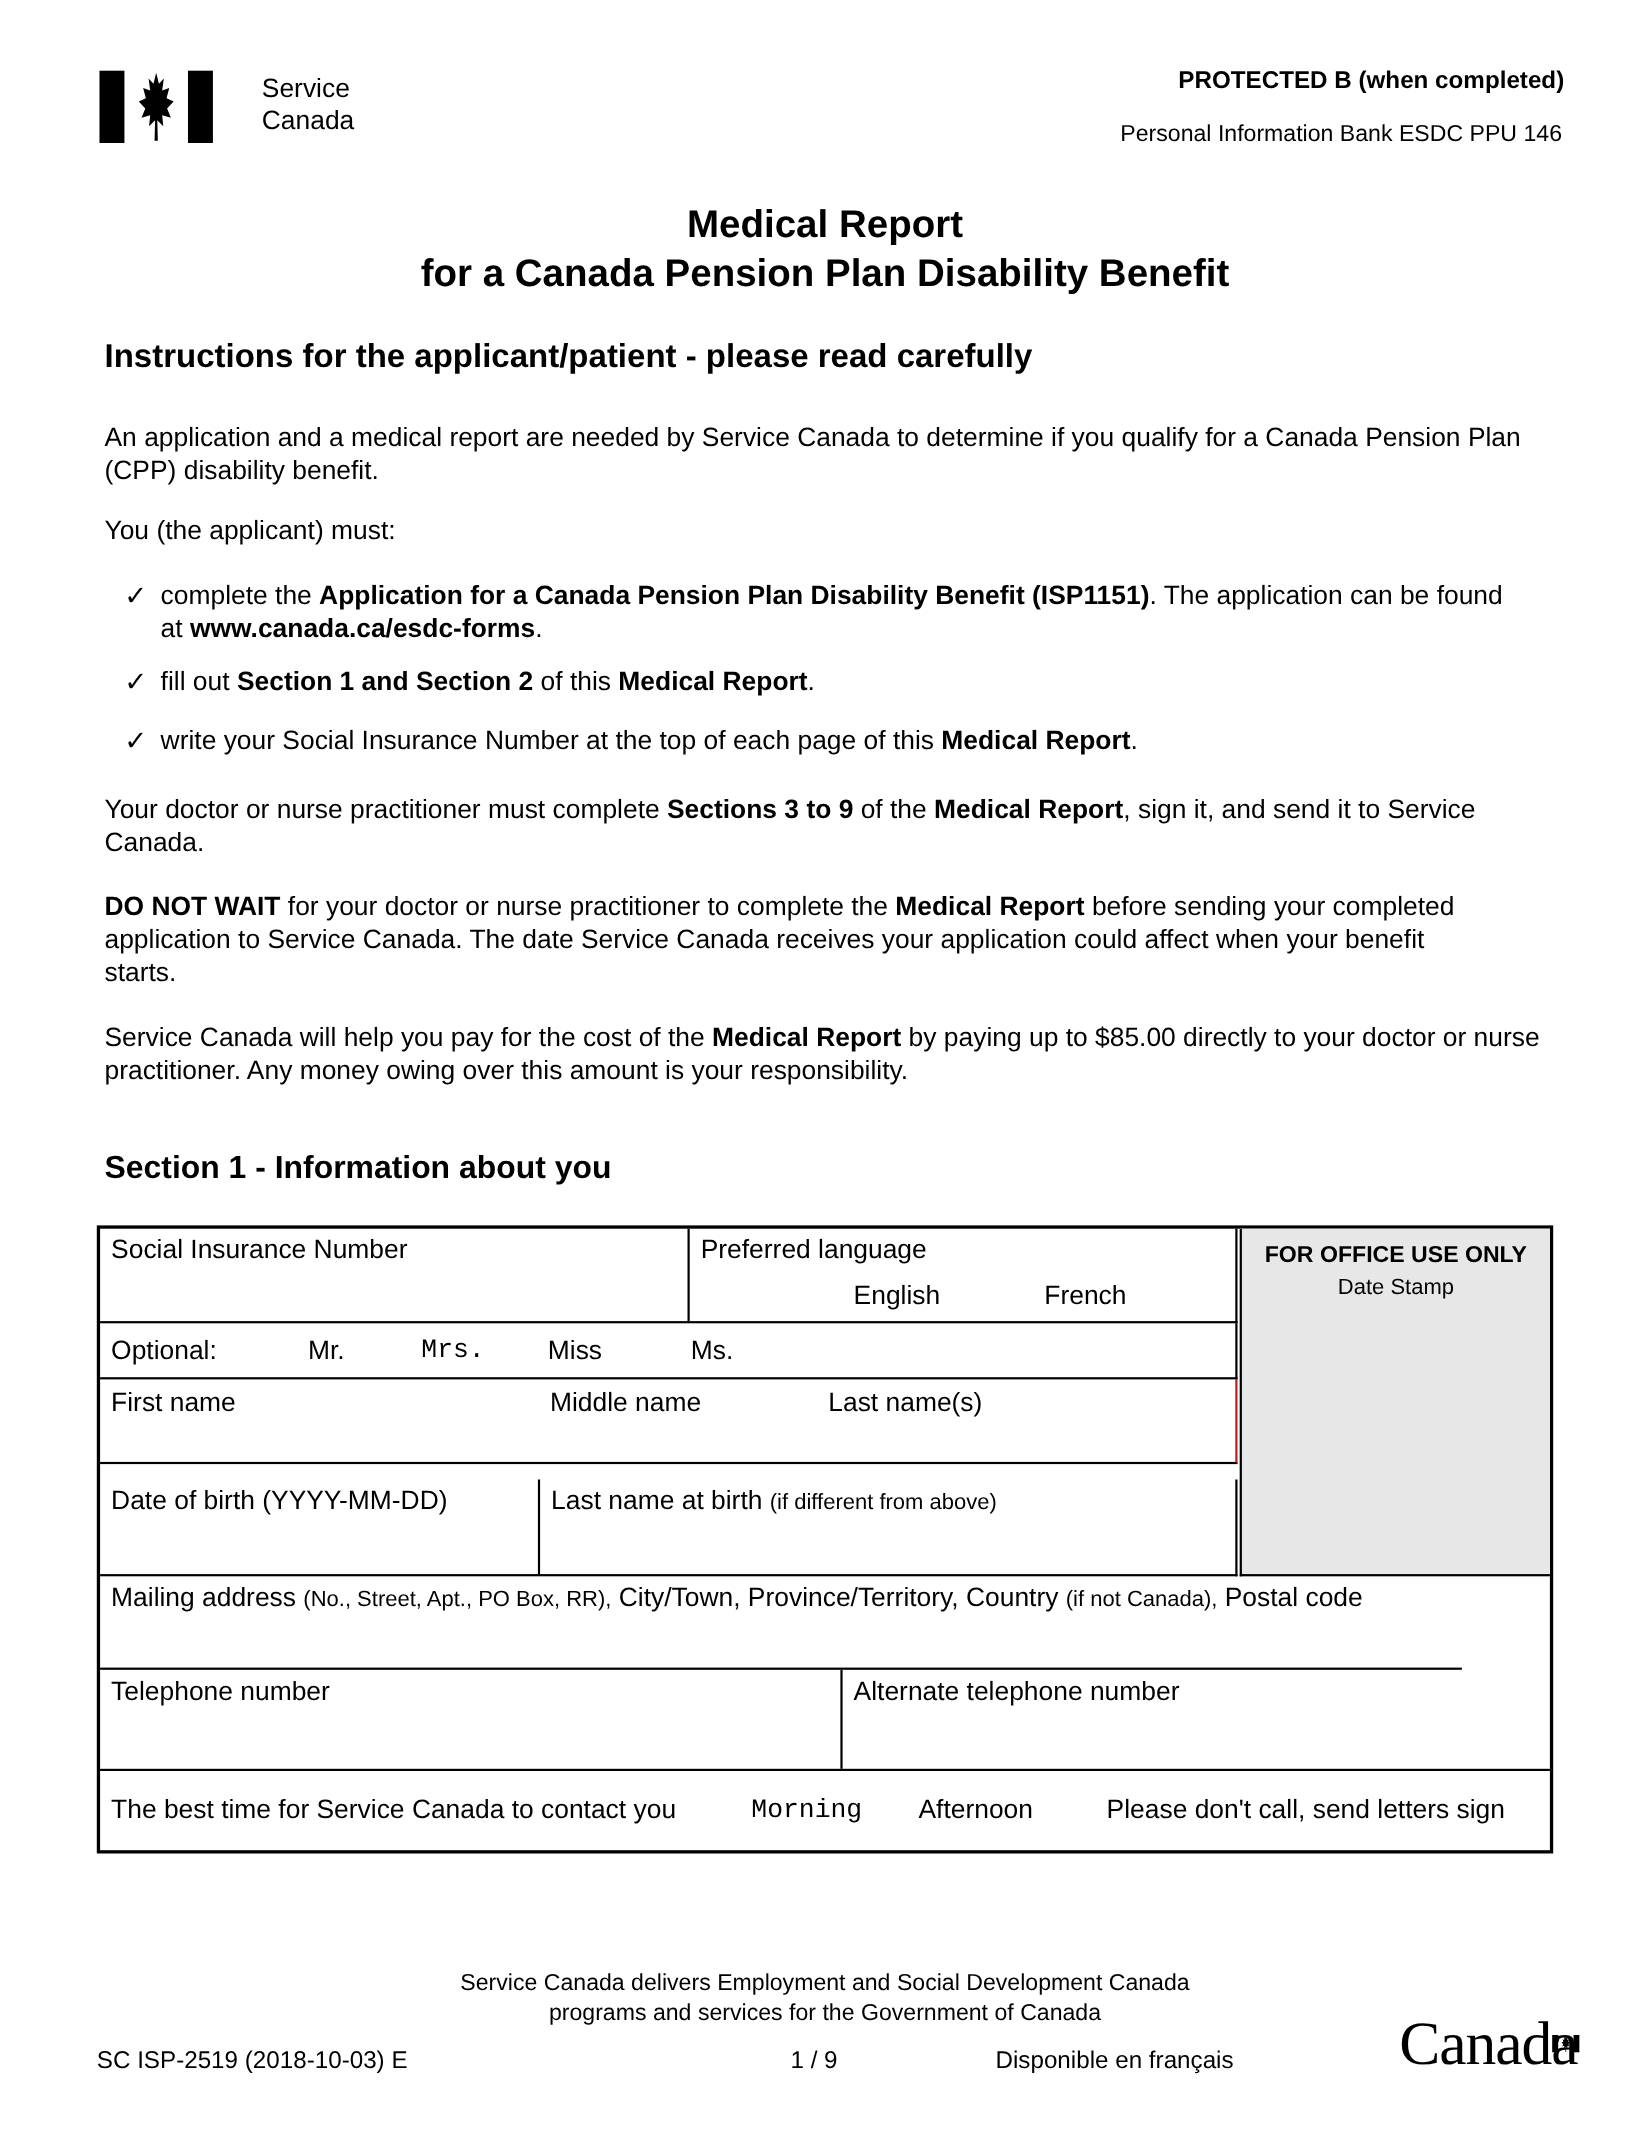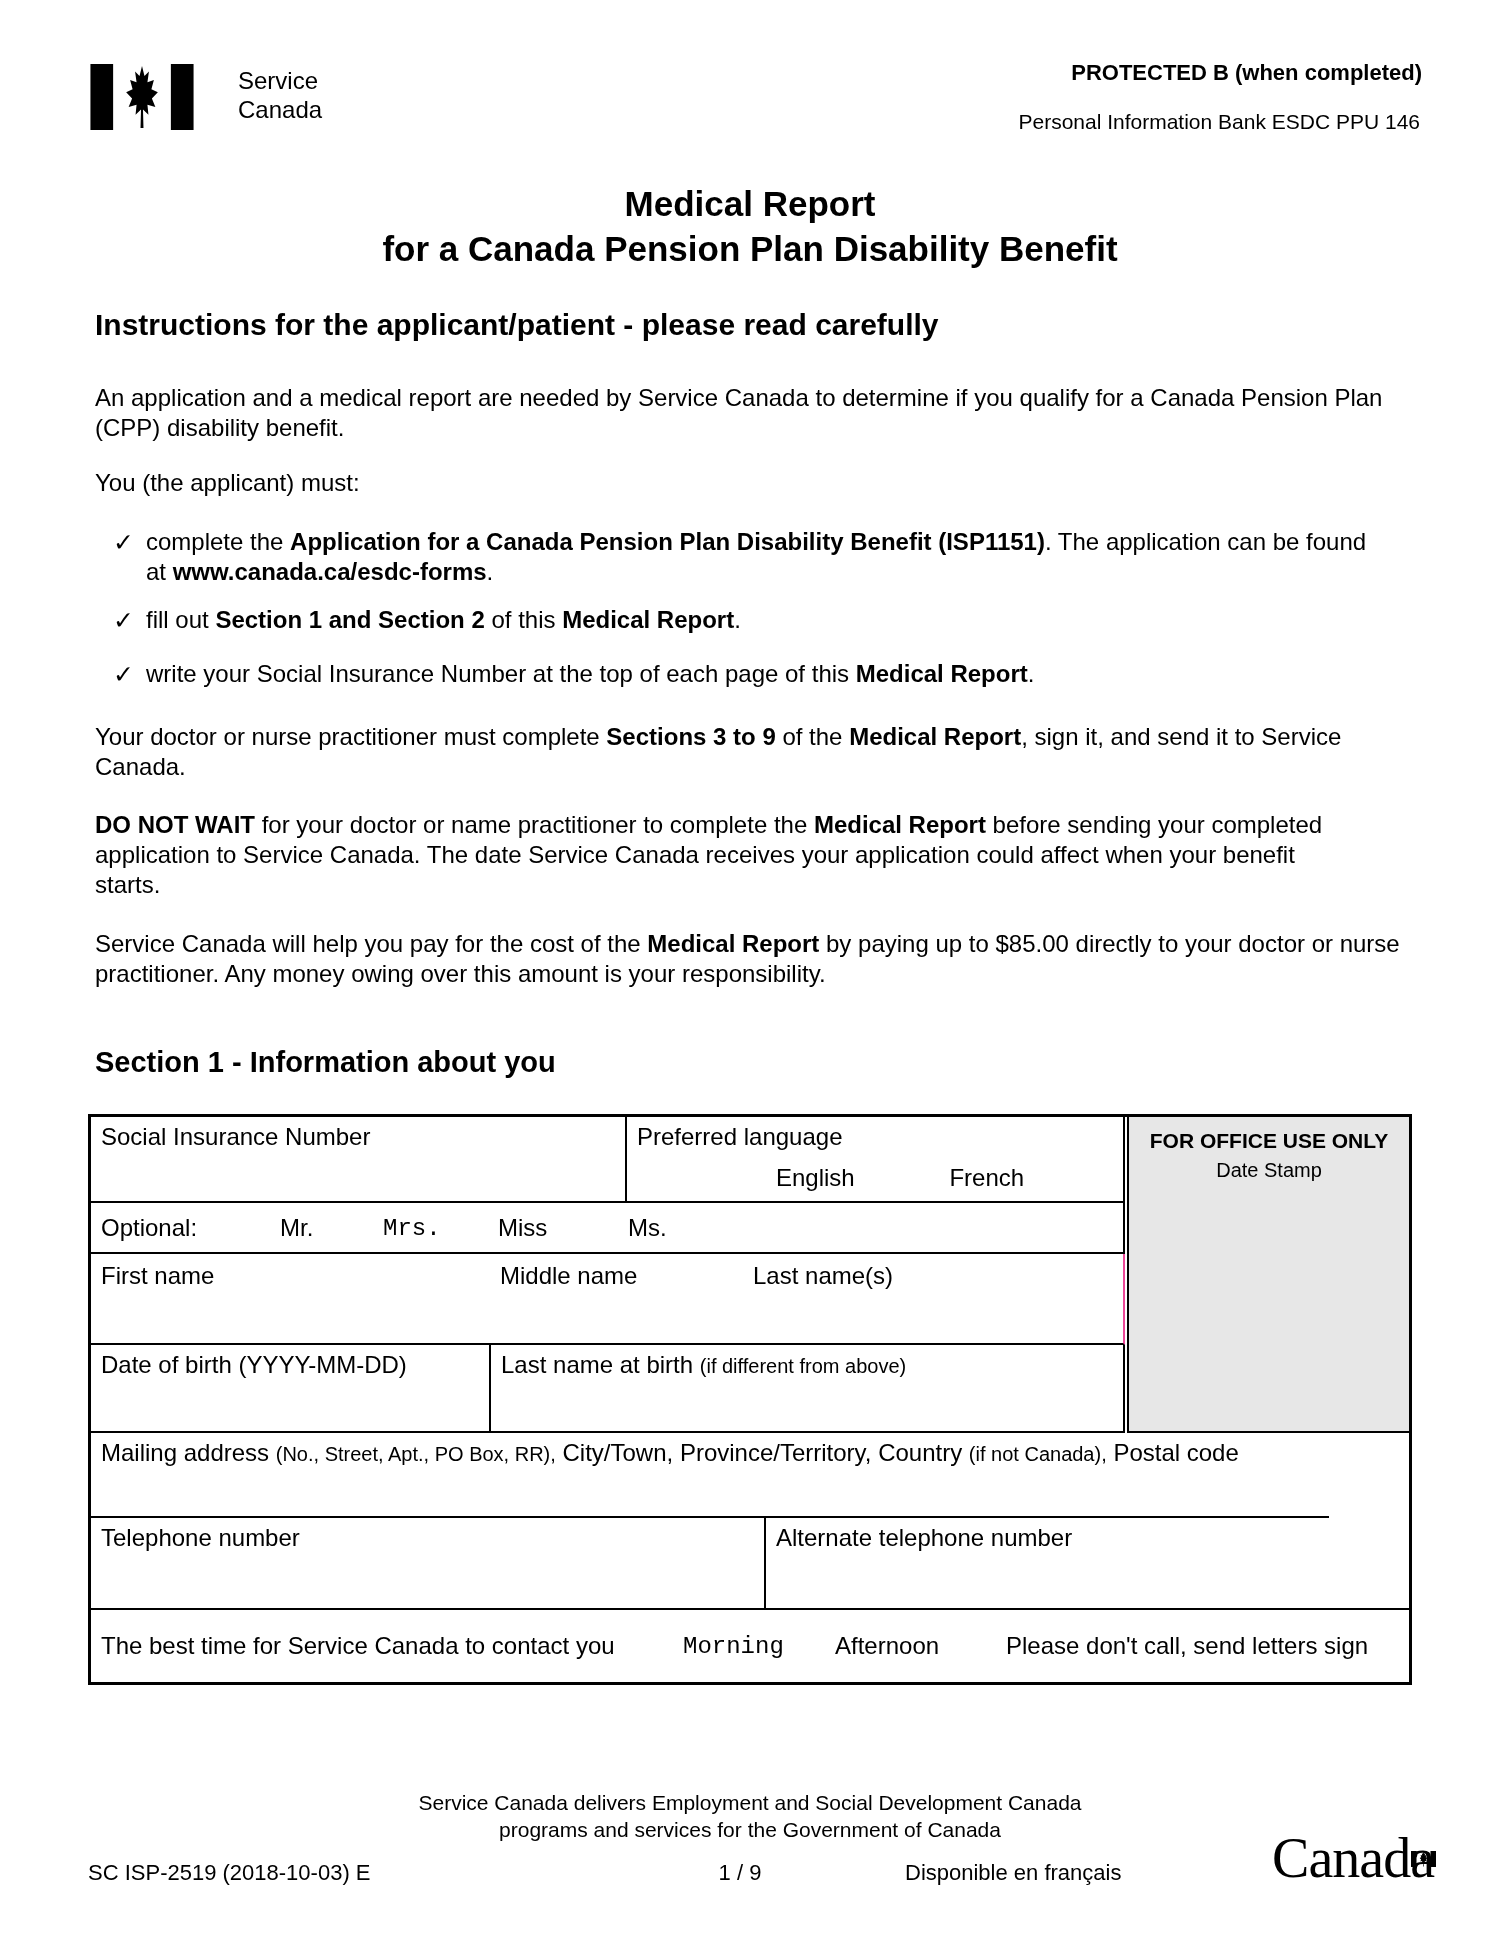--- a/index.html
+++ b/index.html
@@ -27,21 +27,21 @@
   .ctext{margin-left:33px; display:block;}
   .cw{width:1230px;}
   .sec1head{left:95px; top:1046px; font-size:29px; font-weight:bold;}
   
   .s1table{left:88px; top:1114px; width:1324px; height:571px; border:3px solid #000; box-sizing:border-box;}
   .trow{position:absolute; left:0; box-sizing:border-box; border-bottom:2px solid #000;}
   .lab{font-size:24px;}
   .cell{position:absolute; top:0; bottom:0; box-sizing:border-box; padding:6px 10px;}
   .r1{top:0; height:86px; width:1034px; border-right:2px solid #000;}
   .r2{top:86px; height:51px; width:1034px; border-right:2px solid #000;}
-  .r3{top:137px; height:91px; width:1034px; border-right:2px solid #ec4899;}
+  .r3{top:137px; height:77px; width:1034px; border-right:2px solid #b91c1c;}
   .r4{top:228px; height:88px; width:1034px; border-right:2px solid #000;}
   .r5{top:316px; height:85px; width:1238px;}
   .r6{top:401px; height:92px; width:1318px;}
   .r7{top:493px; height:72px; width:1318px; border-bottom:none;}
   .sin-cell{left:0; width:536px; border-right:2px solid #000;}
   .pref-cell{left:536px; right:0;}
   .langopts{position:absolute; top:47px; left:149px; font-size:24px;}
   .langopts .opt2{margin-left:88px;}
   .optspan{position:absolute; top:50%; transform:translateY(-50%); font-size:24px;}
   .r3 .lbl{position:absolute; top:8px; font-size:24px;}
@@ -98,21 +98,21 @@
   <div class="abs citem" style="top:605px;">
     <span class="check">✓</span>
     <span class="ctext cw"><span>fill out </span><span class="b">Section 1 and Section 2</span><span> of this </span><span class="b">Medical Report</span><span>.</span></span>
   </div>
   <div class="abs citem" style="top:659px;">
     <span class="check">✓</span>
     <span class="ctext cw"><span>write your Social Insurance Number at the top of each page of this </span><span class="b">Medical Report</span><span>.</span></span>
   </div>
 
   <div class="abs para w1310" style="top:722px;"><span>Your doctor or nurse practitioner must complete </span><span class="b">Sections 3 to 9</span><span> of the </span><span class="b">Medical Report</span><span>, sign it, and send it to Service Canada.</span></div>
-  <div class="abs para w1240" style="top:810px;"><span class="b">DO NOT WAIT</span><span> for your doctor or name practitioner to complete the </span><span class="b">Medical Report</span><span> before sending your completed application to Service Canada. The date Service Canada receives your application could affect when your benefit starts.</span></div>
+  <div class="abs para w1240" style="top:810px;"><span class="b">DO NOT WAIT</span><span> for your doctor or nurse practitioner to complete the </span><span class="b">Medical Report</span><span> before sending your completed application to Service Canada. The date Service Canada receives your application could affect when your benefit starts.</span></div>
   <div class="abs para w1310" style="top:929px;"><span>Service Canada will help you pay for the cost of the </span><span class="b">Medical Report</span><span> by paying up to $85.00 directly to your doctor or nurse practitioner. Any money owing over this amount is your responsibility.</span></div>
 
   <div class="abs sec1head">Section 1 - Information about you</div>
 
   <div class="abs s1table">
 
     <div class="trow r1">
       <div class="cell sin-cell">
         <span class="lab">Social Insurance Number</span>
       </div>

